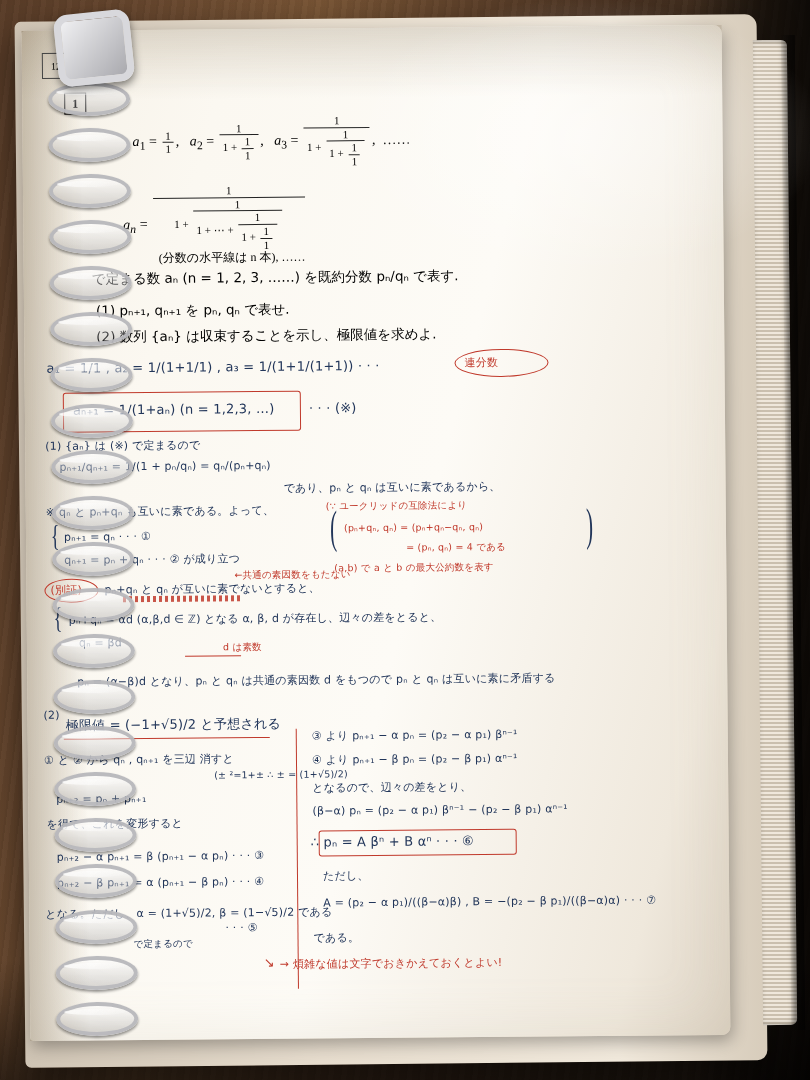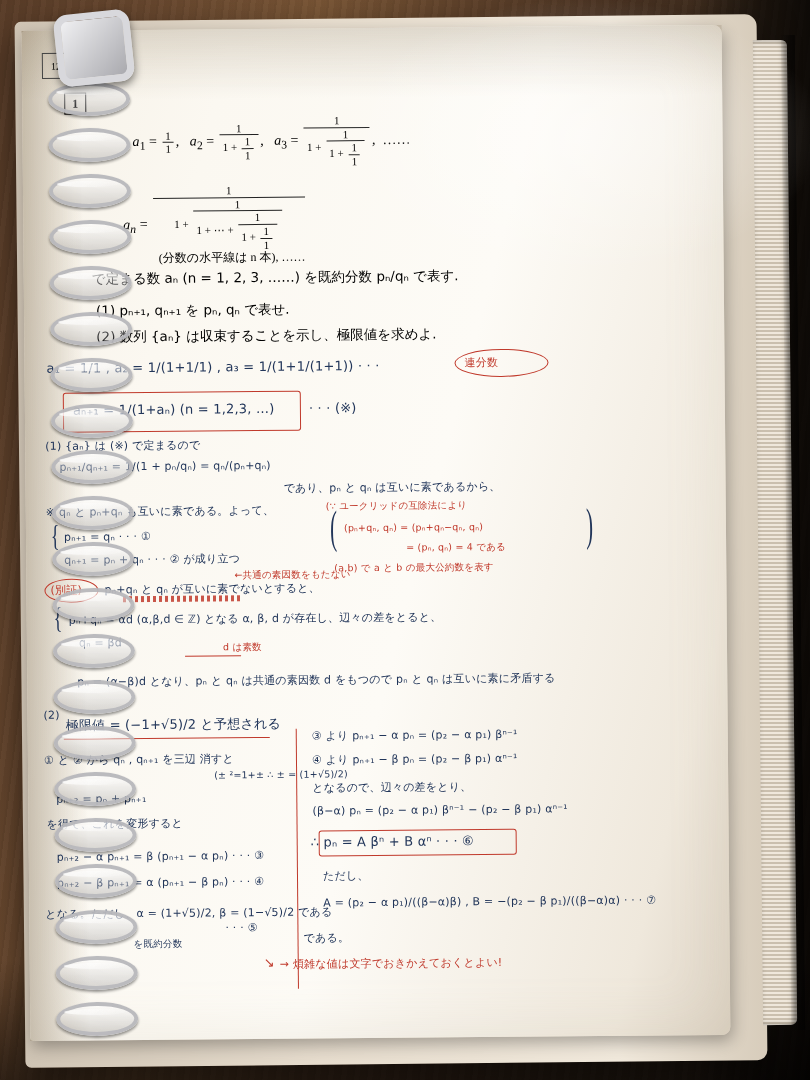--- a/index.html
+++ b/index.html
@@ -238,33 +238,33 @@
       <div class="underline-red" style="left:36px;top:708px;width:206px;"></div>
 
       <div class="hw small" style="left:16px;top:722px;">① と ② から qₙ , qₙ₊₁ を三辺 消すと</div>
       <div class="hw tiny" style="left:186px;top:740px;">(± ²=1+±  ∴ ± = (1+√5)/2)</div>
       <div class="hw small" style="left:28px;top:762px;">pₙ₊₂ = pₙ + pₙ₊₁</div>
       <div class="hw small" style="left:18px;top:786px;">を得て、これを変形すると</div>
       <div class="hw small" style="left:28px;top:820px;">pₙ₊₂ − α pₙ₊₁ = β (pₙ₊₁ − α pₙ)  · · · ③</div>
       <div class="hw small" style="left:28px;top:846px;">pₙ₊₂ − β pₙ₊₁ = α (pₙ₊₁ − β pₙ)  · · · ④</div>
       <div class="hw small" style="left:16px;top:876px;">となる。ただし、α = (1+√5)/2, β = (1−√5)/2 である</div>
       <div class="hw small" style="left:196px;top:892px;">· · · ⑤</div>
-      <div class="hw tiny" style="left:104px;top:908px;">を既約分数</div>
+      <div class="hw tiny" style="left:104px;top:908px;">で定まるので</div>
 
       <div class="vline-red" style="left:268px;top:700px;height:260px;"></div>
 
       <div class="hw small" style="left:284px;top:700px;">③ より  pₙ₊₁ − α pₙ = (p₂ − α p₁) βⁿ⁻¹</div>
       <div class="hw small" style="left:284px;top:724px;">④ より  pₙ₊₁ − β pₙ = (p₂ − β p₁) αⁿ⁻¹</div>
       <div class="hw small" style="left:284px;top:752px;">となるので、辺々の差をとり、</div>
       <div class="hw small" style="left:284px;top:776px;">(β−α) pₙ = (p₂ − α p₁) βⁿ⁻¹ − (p₂ − β p₁) αⁿ⁻¹</div>
       <div class="box-red" style="left:290px;top:802px;width:196px;height:24px;"></div>
       <div class="hw" style="left:282px;top:806px;">∴ pₙ = A βⁿ + B αⁿ  · · · ⑥</div>
       <div class="hw small" style="left:294px;top:840px;">ただし、</div>
       <div class="hw small" style="left:294px;top:868px;">A = (p₂ − α p₁)/((β−α)β) ,  B = −(p₂ − β p₁)/((β−α)α)  · · · ⑦</div>
-      <div class="hw small" style="left:274px;top:902px;">である。</div>
+      <div class="hw small" style="left:284px;top:902px;">である。</div>
 
       <div class="hw red small" style="left:250px;top:928px;">→ 煩雑な値は文字でおきかえておくとよい!</div>
       <div class="arrow-red" style="left:234px;top:926px;">↘</div>
     </div>
 
     <div class="hl-glare"></div>
   </div>
 
   <div class="spiral">
     <div class="ring" style="top:60px"></div>

